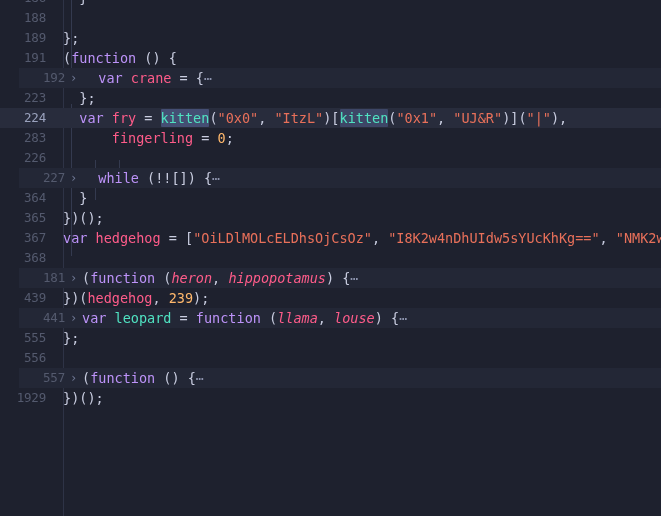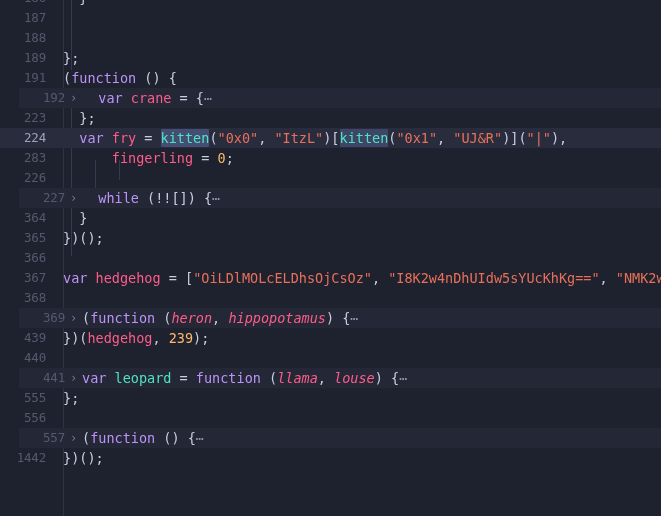--- a/index.html
+++ b/index.html
@@ -115,24 +115,20 @@
   <div class="iguide" style="left:71px; top:104px; height:96px;"></div>
   <div class="iguide" style="left:71px; top:200px; height:56px;"></div>
   <div class="iguide" style="left:95px; top:160px; height:40px;"></div>
   <div class="iguide" style="left:119px; top:160px; height:20px;"></div>
 
   <div class="row" style="height:14px; line-height:8px; margin-top:-6px;">
     <span class="gutter">186</span>
     <span class="code"><span class="punc">  }</span></span>
   </div>
 
-  <div class="row">
-    <span class="gutter">187</span>
-    <span class="code"></span>
-  </div>
 
   <div class="row">
     <span class="gutter">188</span>
   </div>
 
   <div class="row">
     <span class="gutter">189</span>
     <span class="code"><span class="punc">};</span></span>
   </div>
 
@@ -177,50 +173,42 @@
   <div class="row">
     <span class="gutter">364</span>
     <span class="code"><span class="punc">  }</span></span>
   </div>
 
   <div class="row">
     <span class="gutter">365</span>
     <span class="code"><span class="punc">})();</span></span>
   </div>
 
-  <div class="row">
-    <span class="gutter">366</span>
-    <span class="code"></span>
-  </div>
 
   <div class="row">
     <span class="gutter">367</span>
     <span class="code"><span class="kw">var</span><span class="plain"> </span><span class="id">hedgehog</span><span class="plain"> </span><span class="op">=</span><span class="plain"> </span><span class="punc">[</span><span class="str">"OiLDlMOLcELDhsOjCsOz"</span><span class="punc">,</span><span class="plain"> </span><span class="str">"I8K2w4nDhUIdw5sYUcKhKg=="</span><span class="punc">,</span><span class="plain"> </span><span class="str">"NMK2w6HDo</span></span>
   </div>
 
   <div class="row">
     <span class="gutter">368</span>
     <span class="code"></span>
   </div>
 
   <div class="row folded">
-    <span class="gutter">369</span>
+    <span class="gutter">181</span>
     <span class="chev">›</span>
     <span class="code"><span class="punc">(</span><span class="kw">function</span><span class="plain"> </span><span class="punc">(</span><span class="param">heron</span><span class="punc">,</span><span class="plain"> </span><span class="param">hippopotamus</span><span class="punc">) {</span><span class="fold">⋯</span></span>
   </div>
 
   <div class="row">
     <span class="gutter">439</span>
     <span class="code"><span class="punc">})(</span><span class="id">hedgehog</span><span class="punc">,</span><span class="plain"> </span><span class="num">239</span><span class="punc">);</span></span>
   </div>
 
-  <div class="row">
-    <span class="gutter">440</span>
-    <span class="code"></span>
-  </div>
 
   <div class="row folded">
     <span class="gutter">441</span>
     <span class="chev">›</span>
     <span class="code"><span class="kw">var</span><span class="plain"> </span><span class="fn">leopard</span><span class="plain"> </span><span class="op">=</span><span class="plain"> </span><span class="kw">function</span><span class="plain"> </span><span class="punc">(</span><span class="param">llama</span><span class="punc">,</span><span class="plain"> </span><span class="param">louse</span><span class="punc">) {</span><span class="fold">⋯</span></span>
   </div>
 
   <div class="row">
     <span class="gutter">555</span>
     <span class="code"><span class="punc">};</span></span>
@@ -231,17 +219,17 @@
     <span class="code"></span>
   </div>
 
   <div class="row folded">
     <span class="gutter">557</span>
     <span class="chev">›</span>
     <span class="code"><span class="punc">(</span><span class="kw">function</span><span class="plain"> </span><span class="punc">() {</span><span class="fold">⋯</span></span>
   </div>
 
   <div class="row">
-    <span class="gutter">1442</span>
+    <span class="gutter">1929</span>
     <span class="code"><span class="punc">})();</span></span>
   </div>
 
 </div>
 
 </body></html>

